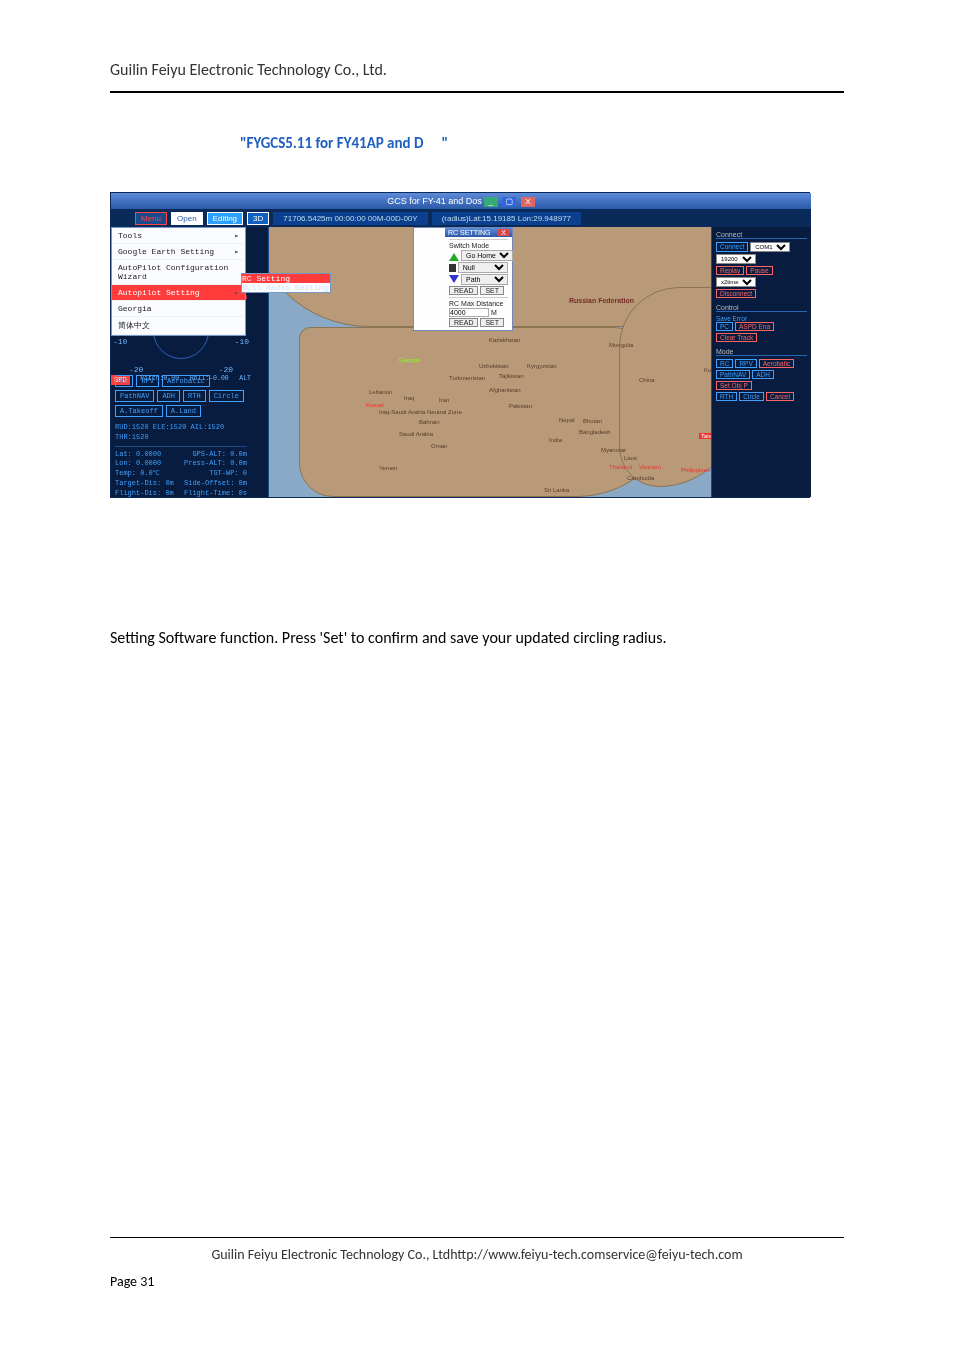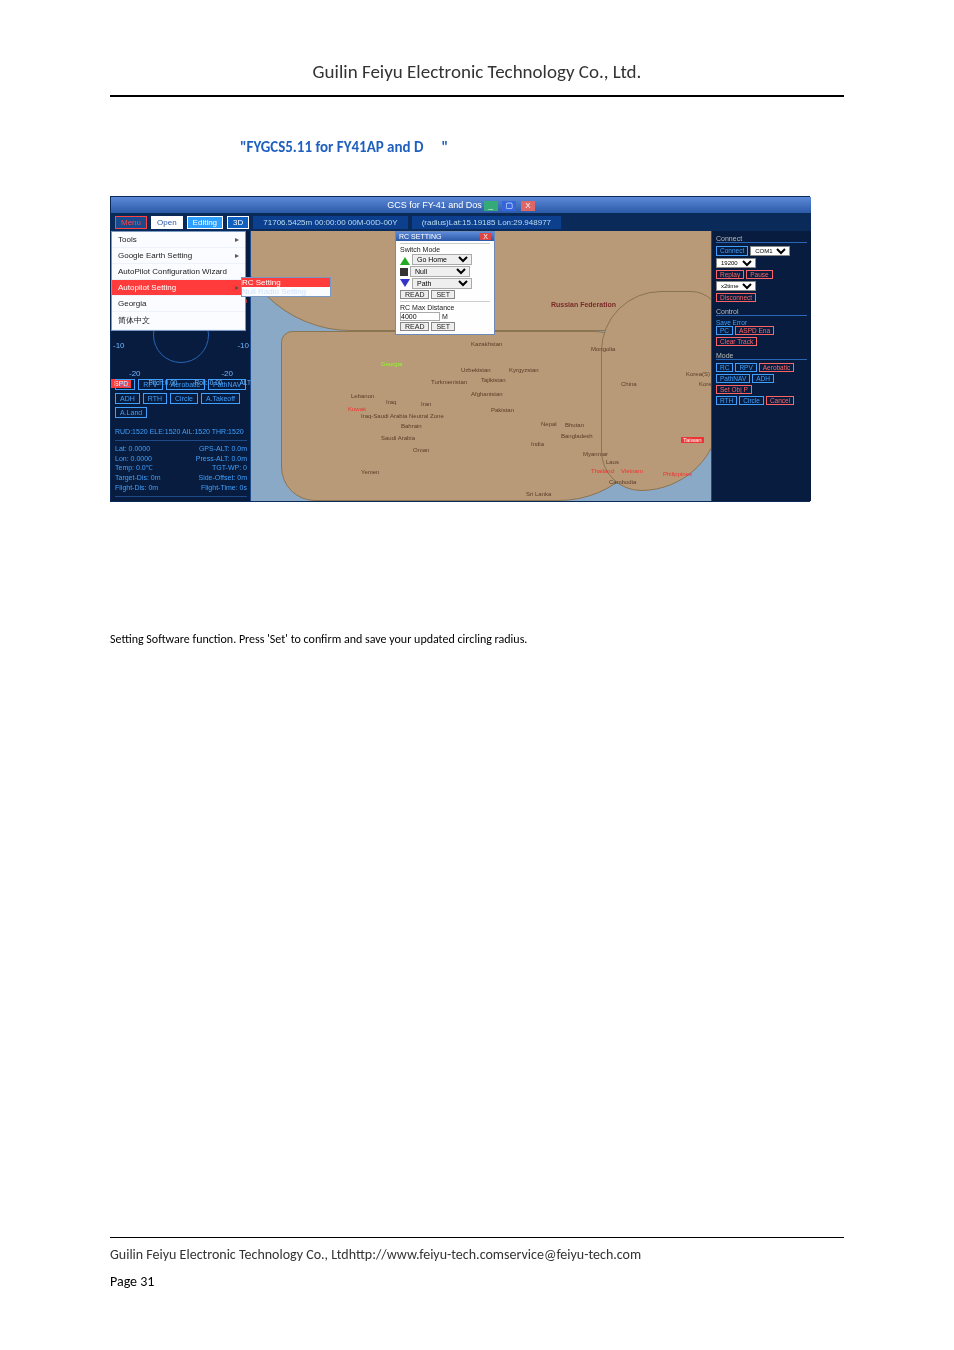--- a/index.html
+++ b/index.html
@@ -1,43 +1,43 @@
 <!DOCTYPE html>
 <html><head>
 <meta charset="utf-8">
 <style>
   * { box-sizing: border-box; margin: 0; padding: 0; }
   body { font-family: Calibri, Arial, sans-serif; width: 954px; height: 1350px; background: #fff; position: relative; color: #000; }
 
   .page { width: 100%; height: 100%; padding: 60px 110px 80px 110px; position: relative; }
 
-  .hdr { font-size: 19px; color: #333; text-align: center; padding-bottom: 8px; }
+  .hdr { font-size: 16px; color: #333; text-align: left; padding-bottom: 8px; }
   .hdr-line { border-top: 2px solid #000; margin-top: 4px; margin-bottom: 40px; }
 
   .title-row { margin-top: 40px; margin-bottom: 10px; text-align: left; padding-left: 130px; }
   .title-row span { color: #1f5fbf; font-weight: bold; font-size: 15px; }
   .quote-l { position: absolute; left: 620px; top: 200px; }
   .quote-r { position: absolute; left: 190px; top: 225px; }
 
   .screenshot-wrap { width: 700px; margin-left: 0; margin-top: 40px; border: 1px solid #0a2a5a; position: relative; }
 
   
   .scr { width: 700px; background: #061f4a; color: #cfe3ff; font-size: 8px; font-family: Tahoma, Arial, sans-serif; position: relative; }
   .scr-titlebar { height: 16px; background: linear-gradient(#5e8ad8,#2b5aa8); color: #fff; font-size: 9px; padding: 2px 6px; display: flex; justify-content: center; align-items: center; }
   .scr-titlebar .winbtns span { display: inline-block; width: 14px; height: 10px; background: #d66; margin-left: 2px; font-size: 8px; text-align: center; line-height: 10px; color: #fff; }
   .scr-titlebar .winbtns span:nth-child(1){background:#3a7;}
   .scr-titlebar .winbtns span:nth-child(2){background:#36d;}
 
   .scr-toolbar { height: 18px; background: #0a2a5a; display: flex; align-items: center; gap: 4px; padding: 0 4px; }
   .scr-toolbar .tb-btn { border: 1px solid #fff; color: #fff; padding: 1px 5px; font-size: 8px; background: #194a8e; }
-  .scr-toolbar .tb-btn.red { border-color: #f44; color: #f44; }
+  .scr-toolbar .tb-btn.red { border-color: #f44; color: #f44; margin-left: 20px; }
   .scr-toolbar .tb-status { background: #0d3f8f; color: #bde; padding: 2px 10px; font-size: 8px; }
 
   .scr-body { display: flex; height: 270px; overflow: hidden; }
-  .scr-left { width: 140px; background: #071c3e; position: relative; border-right: 1px solid #1e4a8a; }
+  .scr-left { width: 158px; background: #071c3e; position: relative; border-right: 1px solid #1e4a8a; font-family: Liberation Mono, monospace; }
   .menu-pop { position: absolute; top: 0; left: 0; width: 135px; background: #fbfcff; color: #222; border: 1px solid #7a99c2; font-size: 8px; z-index: 10; }
   .menu-pop .mitem { padding: 3px 6px; border-bottom: 1px solid #eef2fb; position: relative; }
   .menu-pop .mitem.arrow::after { content: '▸'; float: right; color: #555; }
   .menu-pop .mitem.hi { background: #ff3b3b; color: #fff; }
   .submenu { position: absolute; top: 46px; left: 130px; width: 90px; background: #fbfcff; border: 1px solid #7a99c2; z-index: 11; }
   .submenu .mitem.hi { background: #ff3b3b; color: #fff; }
 
   .dial-area { position: absolute; top: 66px; left: 0; width: 140px; padding: 4px; color: #6fb7ff; }
   .dial-area .gauge { width: 56px; height: 56px; margin: 6px auto; border: 1px solid #2a66b8; border-radius: 50%; background: #071c3e; position: relative; }
   .dial-area .spd-label { background: #ff3b3b; color: #fff; font-size: 7px; padding: 1px 3px; display: inline-block; }
@@ -47,40 +47,40 @@
 
   .status-block { position: absolute; top: 196px; left: 4px; width: 132px; color: #3fa0ff; font-size: 7px; line-height: 1.4; }
   .status-block .ln { display: flex; justify-content: space-between; }
   .status-block .sep { border-top: 1px solid #1e4a8a; margin: 3px 0; }
 
   .scr-map { flex: 1; background: #8aa9c7; position: relative; overflow: hidden; }
   .land { position: absolute; background: #b89a78; border: 1px solid #8a7452; }
   .map-label { position: absolute; font-size: 7px; color: #7b2a2a; font-weight: bold; }
   .map-label.sm { color: #5a3c28; font-weight: normal; font-size: 6px; }
 
-  .rcset { position: absolute; top: 0; left: 144px; width: 100px; background: #fefefe; border: 1px solid #6d8bb8; color: #222; font-size: 7px; z-index: 20; }
+  .rcset { position: absolute; top: 0; left: 144px; width: 100px; background: #fefefe; border: 1px solid #6d8bb8; color: #222; font-size: 7px; z-index: 20; padding-left: 31px; }
   .rcset .hdrbar { background: linear-gradient(#5e8ad8,#2b5aa8); color: #fff; padding: 1px 3px; display:flex; justify-content:space-between; }
   .rcset .sec { padding: 2px 4px; }
   .rcset select, .rcset input { width: 60px; font-size: 7px; border:1px solid #aaa; }
   .rcset .row { display:flex; align-items:center; gap:2px; margin:1px 0;}
   .rcset .ico { width:10px; height:10px; display:inline-block; }
   .rcset .btn { border:1px solid #888; background:#eee; padding:0 4px; font-size:7px; }
 
   .scr-right { width: 100px; background: #071c3e; padding: 4px; border-left: 1px solid #1e4a8a; }
   .scr-right .panel-title { color: #bbb; font-size: 7px; border-bottom: 1px solid #2a66b8; margin-bottom: 3px; }
   .scr-right .rowflex { display:flex; gap:2px; flex-wrap:wrap; margin-bottom:2px; }
   .scr-right .rb { border:1px solid #3fa0ff; color:#3fa0ff; padding:0 3px; font-size:6.5px; background:transparent; }
   .scr-right .rb.red { border-color:#ff6464; color:#ff6464; }
   .scr-right select { width: 40px; font-size: 6px; background:#fff; border:1px solid #888; }
 
-  .body-text { margin-top: 130px; font-size: 12px; color: #000; }
+  .body-text { margin-top: 130px; font-size: 16px; color: #000; }
 
   .footer { position: absolute; bottom: 60px; left: 110px; right: 110px; }
   .ftr-line { border-top: 1px solid #000; margin-bottom: 8px; }
-  .ftr-row { display: flex; justify-content: flex-start; font-size: 14px; color: #333; }
+  .ftr-row { display: flex; justify-content: center; font-size: 14px; color: #333; }
   .ftr-pg { text-align: left; font-size: 14px; margin-top: 10px; }
 </style>
 </head>
 <body>
 <div class="page">
 
   <div class="hdr">Guilin Feiyu Electronic Technology Co., Ltd.</div>
   <div class="hdr-line"></div>
 
   <div class="title-row">

